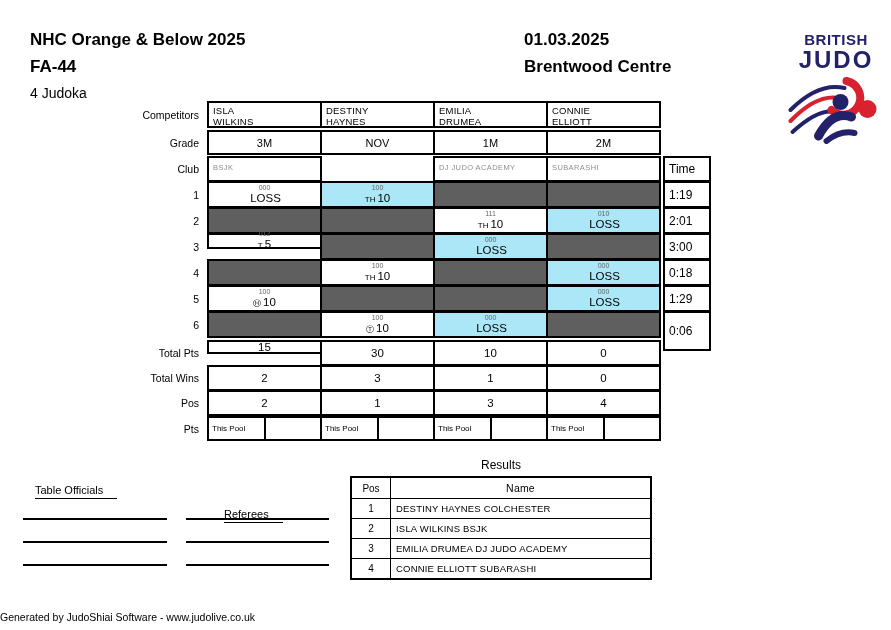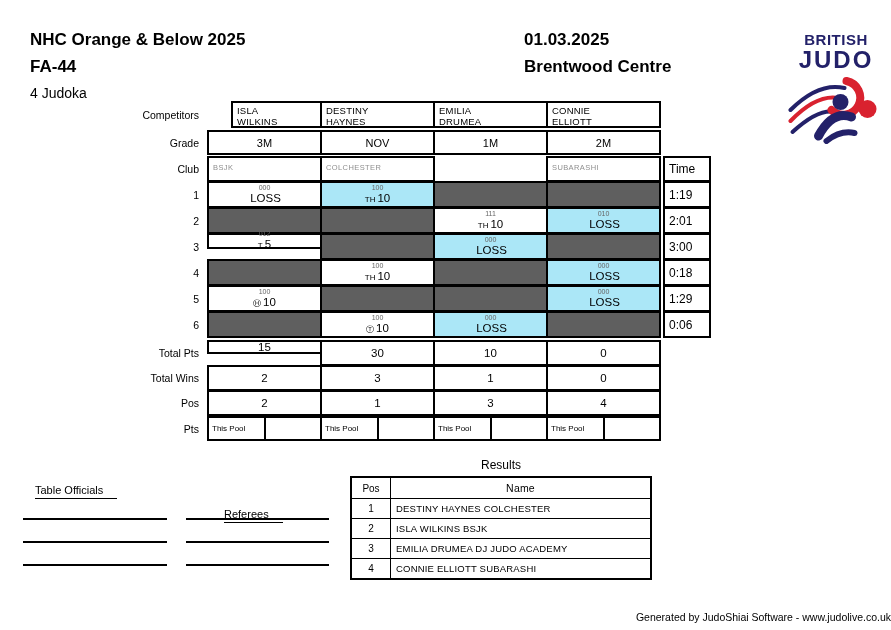--- a/index.html
+++ b/index.html
@@ -35,21 +35,21 @@
   .res-pos{width:38px;border-right:1px solid #000;text-align:center;font-size:10px;
            align-self:stretch;display:flex;align-items:center;justify-content:center;}
   .res-name{flex:1;padding-left:5px;font-size:9.5px;letter-spacing:.2px;}
   .res-name.hdr{text-align:center;padding-left:0;font-size:10.5px;}
   .res-title{position:absolute;left:350px;top:458px;width:302px;text-align:center;
              font-size:12px;}
   
   .offlabel{position:absolute;font-size:11px;border-bottom:1.5px solid #000;
             padding:0 14px 2px 0;}
   .sign{position:absolute;height:0;border-top:2px solid #000;}
-  .footer{position:absolute;left:0;top:611px;width:100%;text-align:right;font-size:10.5px;}
+  .footer{position:absolute;left:0;top:611px;width:100%;text-align:left;font-size:10.5px;}
   
   .logo{position:absolute;left:786px;top:32px;width:100px;text-align:center;}
   .logo .l1{font-size:15px;font-weight:bold;letter-spacing:.5px;line-height:16px;}
   .logo .l2{font-size:24px;font-weight:bold;letter-spacing:2px;line-height:23px;}
 </style>
 </head>
 <body>
 
 <div class="sheet">
 
@@ -81,21 +81,21 @@
   <div class="rowlabel" style="top:207px;height:27px;">2</div>
   <div class="rowlabel" style="top:233px;height:27px;">3</div>
   <div class="rowlabel" style="top:259px;height:27px;">4</div>
   <div class="rowlabel" style="top:285px;height:27px;">5</div>
   <div class="rowlabel" style="top:311px;height:27px;">6</div>
   <div class="rowlabel" style="top:340px;height:26px;">Total Pts</div>
   <div class="rowlabel" style="top:365px;height:26px;">Total Wins</div>
   <div class="rowlabel" style="top:390px;height:26px;">Pos</div>
   <div class="rowlabel" style="top:416px;height:25px;">Pts</div>
 
-  <div class="cell c0 name" style="top:101px;height:27px;margin-left:24px;">
+  <div class="cell c0 name" style="top:101px;height:27px;">
     <div>ISLA</div>
     <div>WILKINS</div>
   </div>
   <div class="cell c1 name" style="top:101px;height:27px;">
     <div>DESTINY</div>
     <div>HAYNES</div>
   </div>
   <div class="cell c2 name" style="top:101px;height:27px;">
     <div>EMILIA</div>
     <div>DRUMEA</div>
@@ -104,21 +104,21 @@
     <div>CONNIE</div>
     <div>ELLIOTT</div>
   </div>
 
   <div class="cell c0 grade" style="top:130px;height:25px;">3M</div>
   <div class="cell c1 grade" style="top:130px;height:25px;">NOV</div>
   <div class="cell c2 grade" style="top:130px;height:25px;">1M</div>
   <div class="cell c3 grade" style="top:130px;height:25px;">2M</div>
 
   <div class="cell c0 club" style="top:156px;height:26px;">BSJK</div>
-  <div class="cell c1 club" style="top:156px;height:26px;">COLCHESTER</div>
+  <div class="cell c2 club" style="top:156px;height:26px;">DJ JUDO ACADEMY</div>
   <div class="cell c3 club" style="top:156px;height:26px;">SUBARASHI</div>
   <div class="cell timecell" style="top:156px;height:26px;">Time</div>
 
   <div class="cell c0 match" style="top:181px;height:27px;">
     <span class="code">000</span>
     <span class="scoreline"><span class="tech"></span><span>LOSS</span></span>
   </div>
   <div class="cell c1 match blue" style="top:181px;height:27px;">
     <span class="code">100</span>
     <span class="scoreline"><span class="tech">TH</span><span>10</span></span>
@@ -178,21 +178,21 @@
   <div class="cell c0 match gray" style="top:311px;height:27px;"></div>
   <div class="cell c1 match" style="top:311px;height:27px;">
     <span class="code">100</span>
     <span class="scoreline"><span class="tech">Ⓣ</span><span>10</span></span>
   </div>
   <div class="cell c2 match blue" style="top:311px;height:27px;">
     <span class="code">000</span>
     <span class="scoreline"><span class="tech"></span><span>LOSS</span></span>
   </div>
   <div class="cell c3 match gray" style="top:311px;height:27px;"></div>
-  <div class="cell timecell" style="top:311px;height:27px;text-align:center;">0:06</div>
+  <div class="cell timecell" style="top:311px;height:40px;text-align:center;">0:06</div>
 
   <div class="cell c0 total" style="top:340px;height:14px;">15</div>
   <div class="cell c1 total" style="top:340px;height:26px;">30</div>
   <div class="cell c2 total" style="top:340px;height:26px;">10</div>
   <div class="cell c3 total" style="top:340px;height:26px;">0</div>
 
   <div class="cell c0 total" style="top:365px;height:26px;">2</div>
   <div class="cell c1 total" style="top:365px;height:26px;">3</div>
   <div class="cell c2 total" style="top:365px;height:26px;">1</div>
   <div class="cell c3 total" style="top:365px;height:26px;">0</div>

